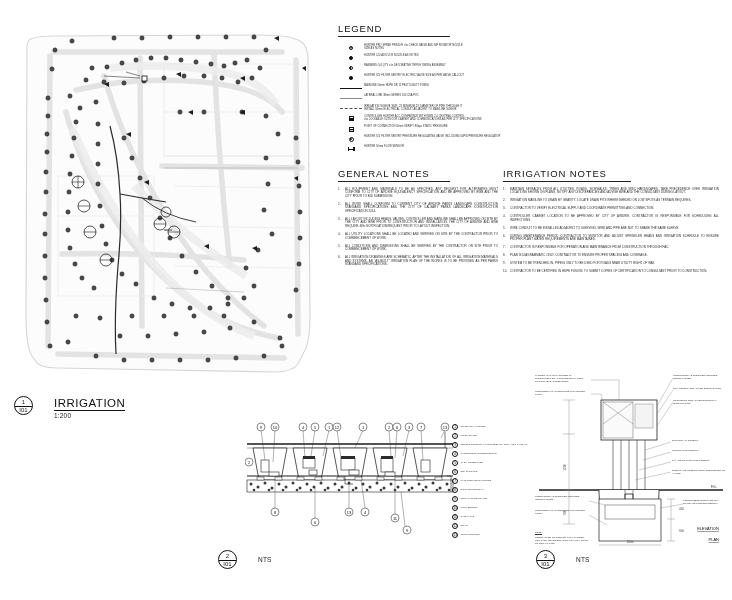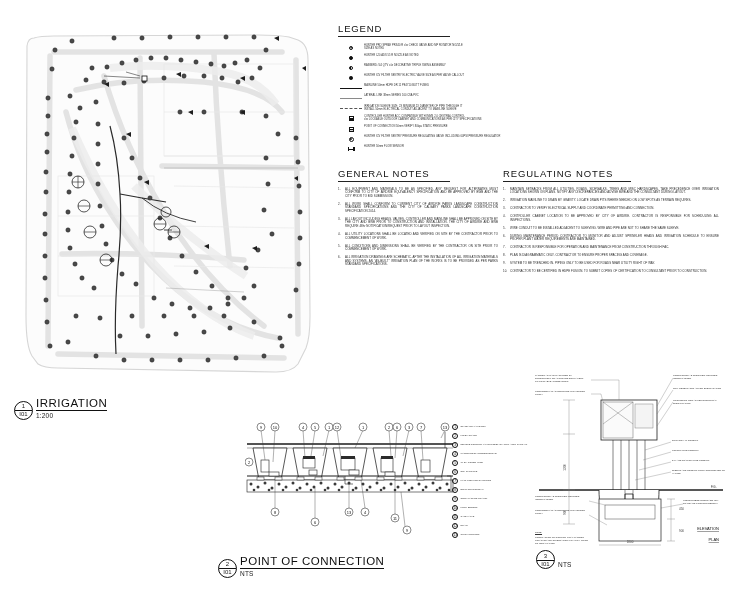--- a/index.html
+++ b/index.html
@@ -23,21 +23,21 @@
   .micro  { font-size: 2.3px; line-height: 2.9px; color: #333; }
 
   
   #plan {
     position: absolute; left: 14px; top: 16px;
     width: 310px; height: 372px;
   }
   #plan svg { display: block; }
 
   
-  .titleblock { position: absolute; display: flex; align-items: flex-end; }
+  .titleblock { position: absolute; display: flex; align-items: center; gap: 18px; }
   .bubble {
     width: 19px; height: 19px; flex: 0 0 19px;
     border: 0.9px solid #111; border-radius: 50%;
     position: relative; margin-right: 3px;
   }
   .bubble::before {
     content: ""; position: absolute; left: 0; right: 0; top: 50%;
     height: 0.9px; background: #111;
   }
   .bub-num, .bub-den {
@@ -476,21 +476,21 @@
         <div class="note-t tiny2">ALL CONDITIONS AND DIMENSIONS SHALL BE VERIFIED BY THE CONTRACTOR ON SITE PRIOR TO COMMENCEMENT OF WORK.</div>
       </div>
       <div class="note">
         <div class="note-n tiny2">6.</div>
         <div class="note-t tiny2">ALL IRRIGATION DRAWINGS ARE SCHEMATIC. AFTER THE INSTALLATION OF ALL IRRIGATION MATERIALS AND SYSTEMS, AN "AS-BUILT" IRRIGATION PLAN OF THE WORKS IS TO BE PROVIDED AS PER PARKS STANDARD SPECIFICATIONS.</div>
       </div>
     </div>
   </div>
 
   <div id="irr-notes">
-    <div class="sec-head" style="min-width:128px">REGULATING NOTES</div>
+    <div class="sec-head" style="min-width:128px">IRRIGATION NOTES</div>
     <div class="notes-body">
       <div class="note">
         <div class="note-n tiny2">1.</div>
         <div class="note-t tiny2">MAINTAIN SETBACKS FROM ALL UTILITIES, ROADS, SIDEWALKS, TREES AND MISC HARDSCAPES. TAKE PRECEDENCE OVER IRRIGATION LOCATIONS SHOWN ON PLANS. NOTIFY ANY DISCREPANCIES AND ADVISE BWB AND THE CONSULTANT DURING LAYOUT.</div>
       </div>
       <div class="note">
         <div class="note-n tiny2">2.</div>
         <div class="note-t tiny2">IRRIGATION MAINLINE TO DRAIN BY GRAVITY. LOCATE DRAIN PITS WHERE NEEDED ON LOW SPOTS AS TERRAIN REQUIRES.</div>
       </div>
       <div class="note">
@@ -753,21 +753,20 @@
       <div class="cal-t micro">QUICK COUPLER</div>
     </div>
   </div>
 
   <div class="titleblock" style="left:218px; top:550px;">
     <div class="bubble">
       <div class="bub-num">2</div>
       <div class="bub-den">I01</div>
     </div>
     <div class="tb-text">
-      <div class="tb-title">POINT OF CONNECTION</div>
       <div class="tb-scale">NTS</div>
     </div>
   </div>
 
   <div id="cab">
     <svg width="196" height="175" viewBox="0 0 196 175">
 
       <rect x="68" y="28" width="56" height="40" fill="#ffffff" stroke="#1f1f1f" stroke-width="0.8"></rect>
       <rect x="70" y="30" width="30" height="36" fill="#fafafa" stroke="#555" stroke-width="0.45"></rect>
       <rect x="102" y="32" width="18" height="24" fill="#f4f4f4" stroke="#666" stroke-width="0.4"></rect>

